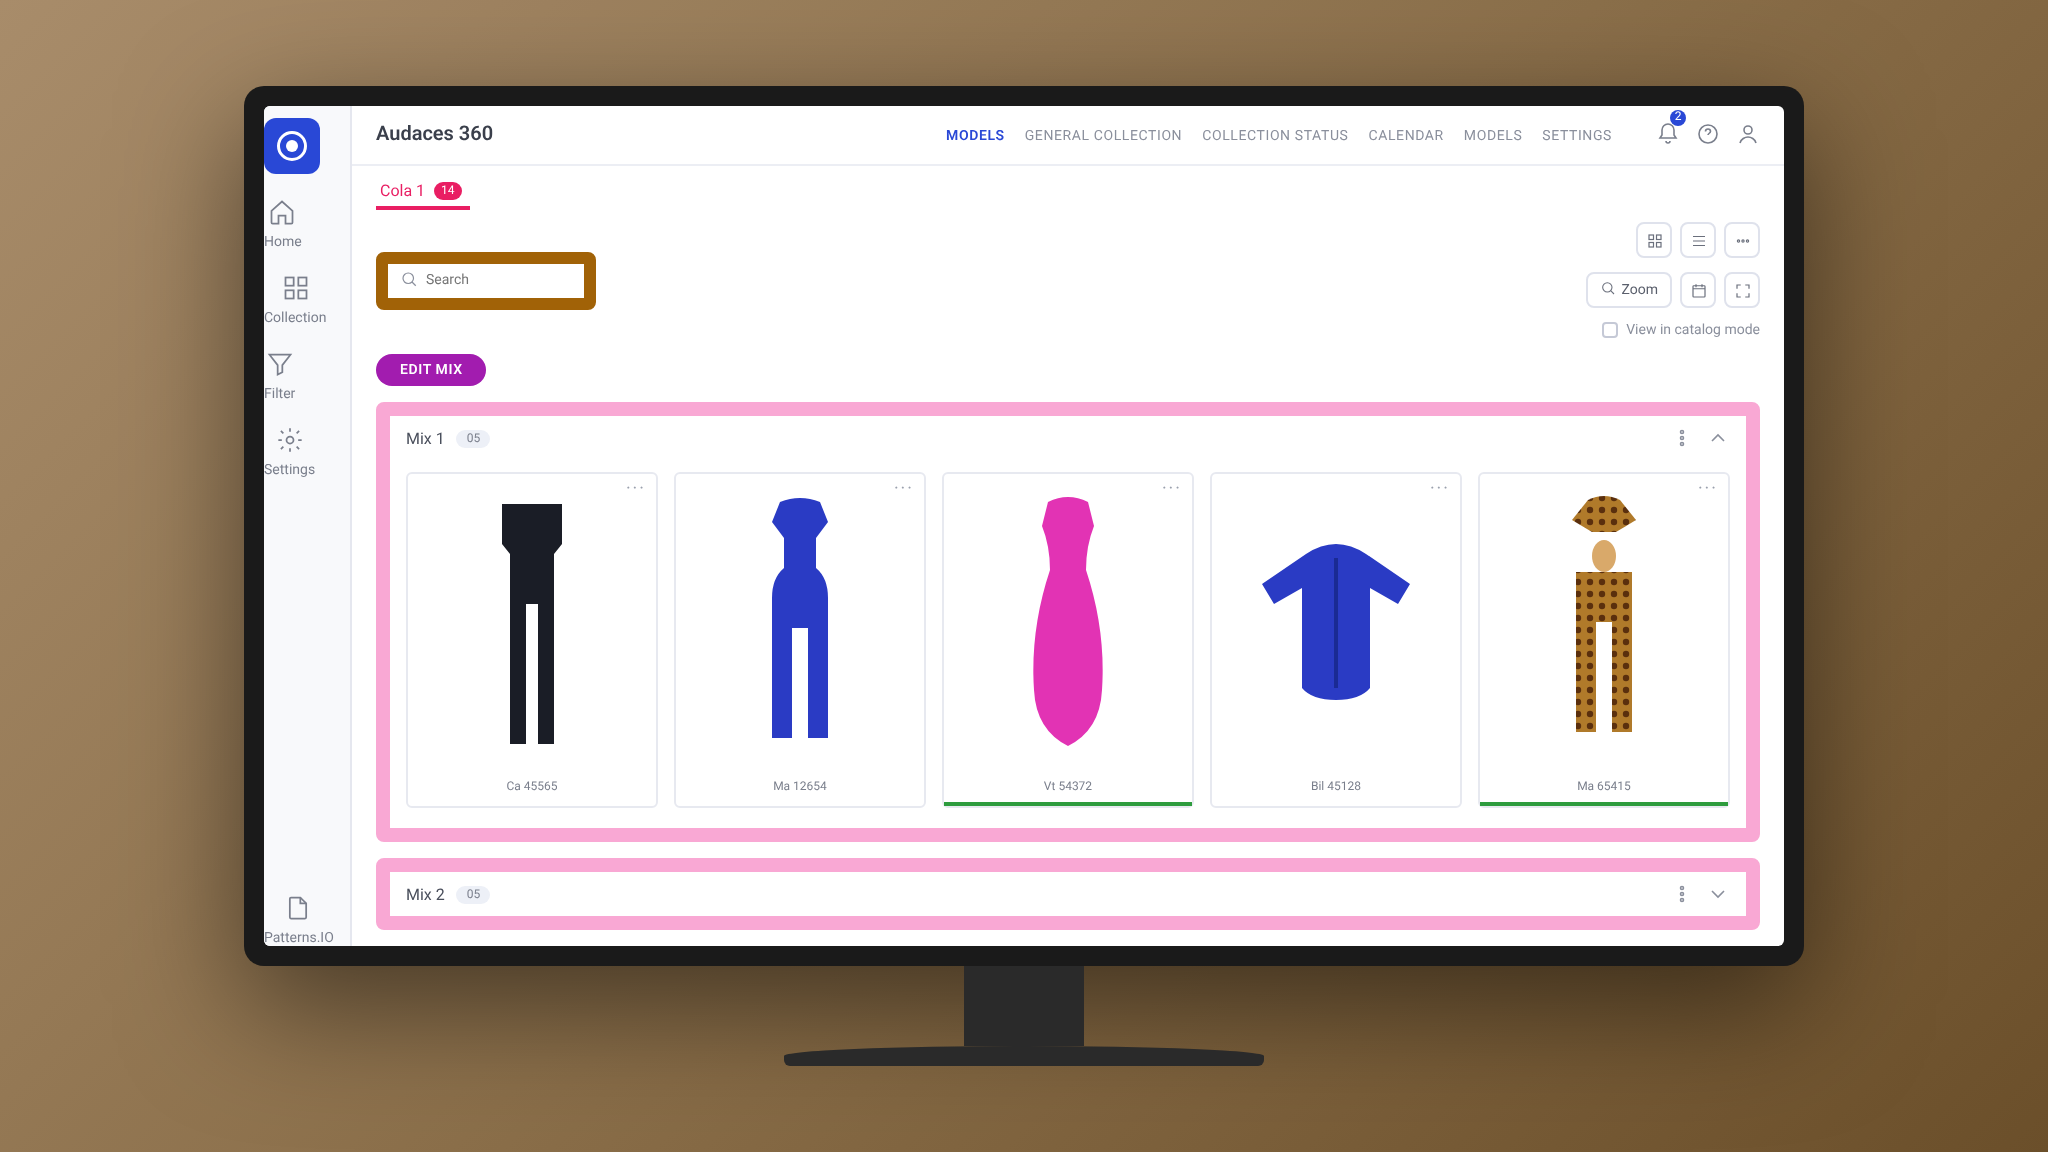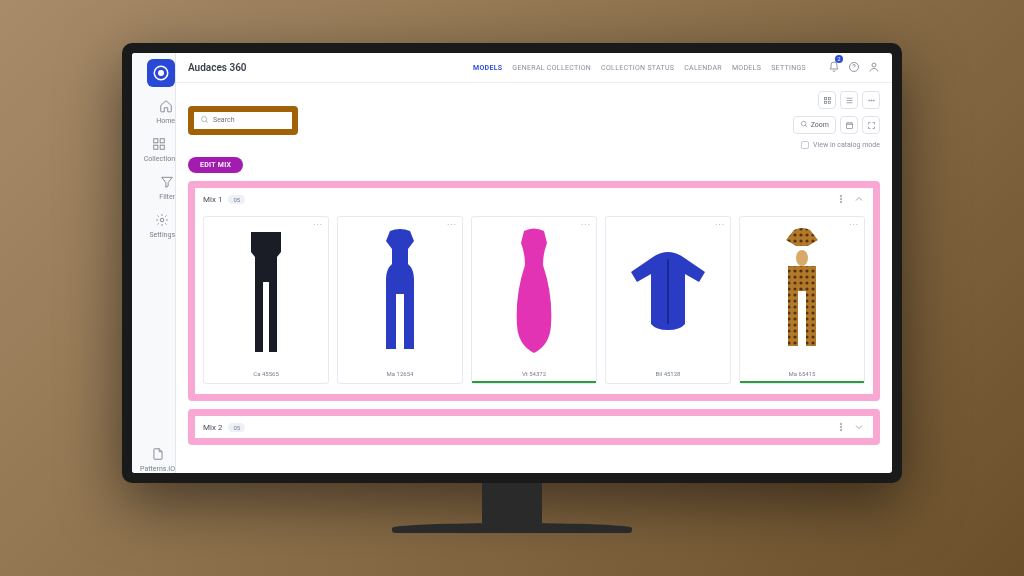--- a/index.html
+++ b/index.html
@@ -9,21 +9,21 @@
 .scene { width: 100%; height: 100%; display: flex; align-items: center; justify-content: center; }
 
 
 .monitor-shell { position: relative; width: 780px; }
 .bezel { background: #1a1a1a; border-radius: 10px; padding: 10px; box-shadow: 0 20px 60px rgba(0,0,0,0.5); }
 .screen { background: #ffffff; border-radius: 3px; overflow: hidden; height: 420px; display: flex; }
 .stand-neck { width: 60px; height: 40px; background: #2a2a2a; margin: 0 auto; }
 .stand-base { width: 240px; height: 10px; background: #2a2a2a; margin: 0 auto; border-radius: 50% 50% 3px 3px; }
 
 
-.leftrail { width: 44px; background: #f8f9fb; border-right: 1px solid #e5e7ef; display: flex; flex-direction: column; align-items: flex-end; padding-top: 6px; gap: 12px; font-size: 7px; color: #7a7f8c; }
+.leftrail { width: 44px; background: #f8f9fb; border-right: 1px solid #e5e7ef; display: flex; flex-direction: column; align-items: flex-start; padding-top: 6px; gap: 12px; font-size: 7px; color: #7a7f8c; }
 .leftrail .logo { width: 28px; height: 28px; border-radius: 6px; background: #2948d6; display: flex; align-items: center; justify-content: center; }
 .leftrail .logo svg { width: 18px; height: 18px; }
 .leftrail .rail-item { display: flex; flex-direction: column; align-items: center; gap: 2px; cursor: pointer; }
 .leftrail .rail-item svg { width: 14px; height: 14px; stroke: #7a7f8c; fill: none; stroke-width: 1.5; }
 .leftrail .spacer { flex: 1; }
 
 .main { flex: 1; display: flex; flex-direction: column; }
 
 
 .topbar { height: 30px; display: flex; align-items: center; padding: 0 12px; border-bottom: 1px solid #eceef4; gap: 12px; }
@@ -164,20 +164,26 @@
                   </svg></span>
               <span><svg viewBox="0 0 24 24">
                     <circle cx="12" cy="8" r="4"></circle>
                     <path d="M4 21c1-4 5-6 8-6s7 2 8 6"></path>
                   </svg></span>
             </div>
           </div>
 
           <div class="content">
 
+            <div class="tabrow">
+              <div class="tab">
+                <span>Cola 1</span>
+                <span class="count">14</span>
+              </div>
+            </div>
 
             <div class="toolbar">
               <div class="searchbox">
                 <span><svg viewBox="0 0 24 24">
                       <circle cx="11" cy="11" r="7"></circle>
                       <path d="M21 21l-5-5"></path>
                     </svg></span>
                 <input placeholder="Search" style="">
               </div>
               <div class="spacer-h"></div>

